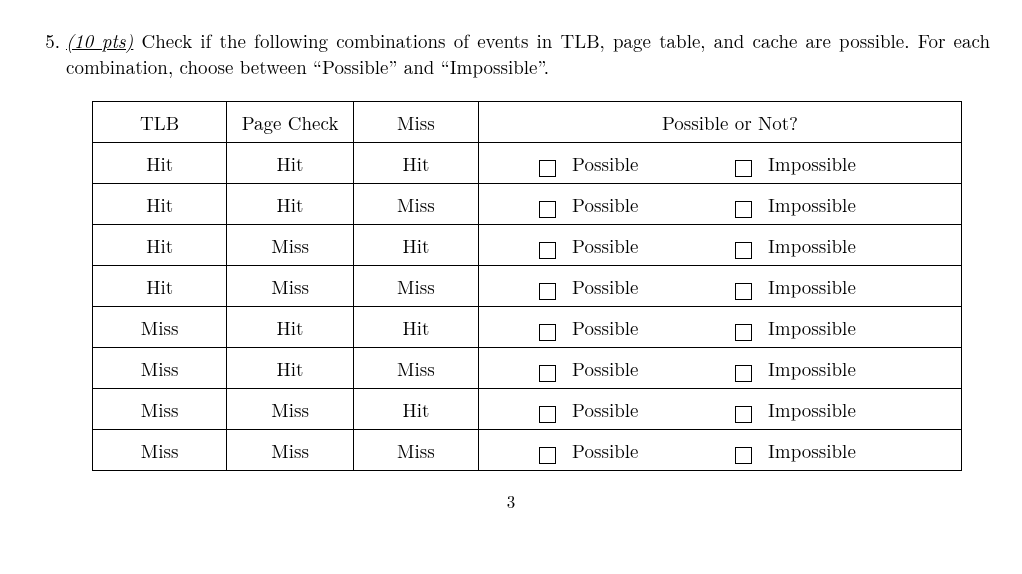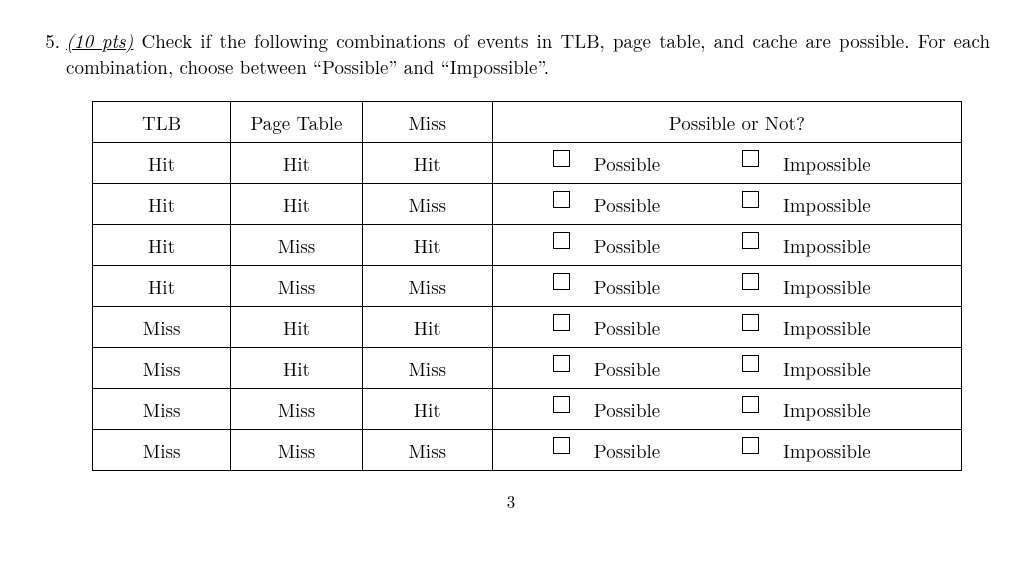--- a/index.html
+++ b/index.html
@@ -31,41 +31,41 @@
       font-style: italic;
       text-decoration: underline;
     }
     table {
       border-collapse: collapse;
       margin: 22px 0 0 60px;
       width: 870px;
     }
     th, td {
       border: 1.2px solid #000;
-      padding: 6px 9px;
+      padding: 6px 2px;
       vertical-align: middle;
       font-weight: normal;
       text-align: center;
       height: 28px;
     }
     .col-tlb { width: 140px; }
     .col-pt  { width: 130px; }
     .col-cache { width: 130px; }
     .col-ans { width: 440px; padding-left: 40px; padding-right: 20px; margin-top: 32px; }
     .answer-cell {
       display: flex;
       justify-content: space-between;
       align-items: center;
       gap: 10px;
       padding: 0 20px 0 20px;
     }
     .opt {
       display: flex;
-      align-items: flex-start;
-      gap: 24px;
+      align-items: flex-end;
+      gap: 16px;
       flex: 1 1 50%;
       text-align: left;
     }
     .checkbox {
       display: inline-block;
       width: 17px;
       height: 17px;
       border: 1.7px solid #000;
       box-sizing: border-box;
       flex: 0 0 auto;
@@ -83,21 +83,21 @@
   <div class="qnum">5.</div>
   <div class="qtext">
     <span class="pts">(10 pts)</span><span> Check if the following combinations of events in TLB, page table, and cache are possible. For each combination, choose between “Possible” and “Impossible”.</span>
   </div>
 </div>
 
 <table>
   <thead>
     <tr>
       <th class="col-tlb">TLB</th>
-      <th class="col-pt">Page Table</th>
+      <th class="col-pt">Page Check</th>
       <th class="col-cache">Miss</th>
       <th class="col-ans">Possible or Not?</th>
     </tr>
   </thead>
   <tbody>
       <tr>
         <td class="col-tlb">Hit</td>
         <td class="col-pt">Hit</td>
         <td class="col-cache">Hit</td>
         <td class="col-ans">

